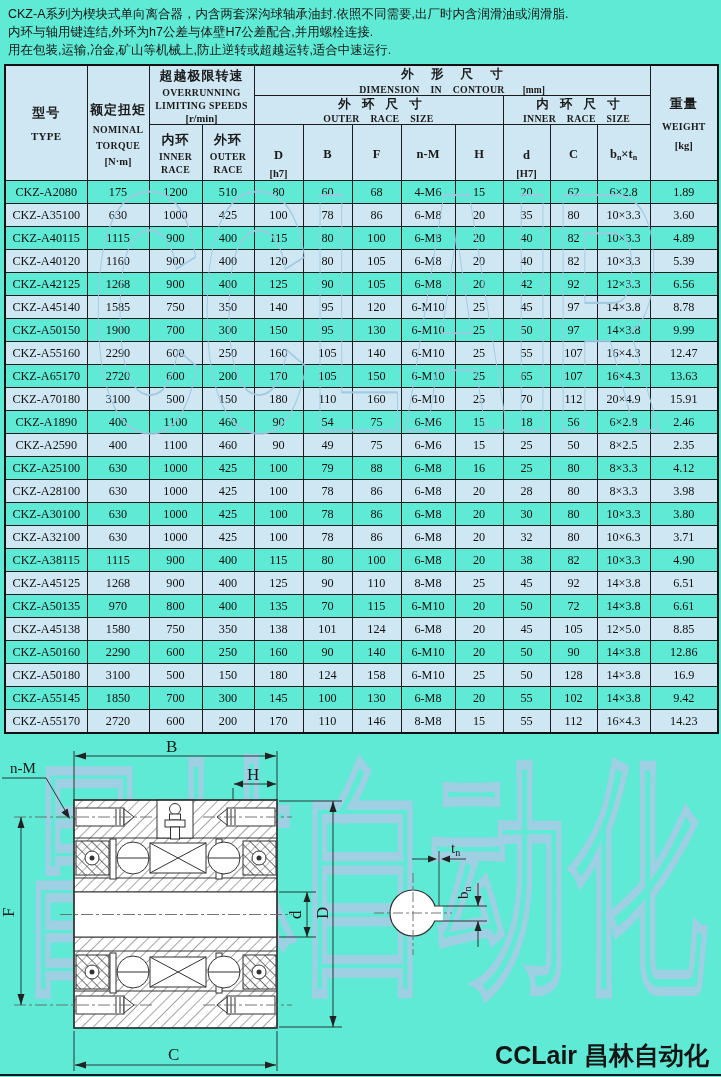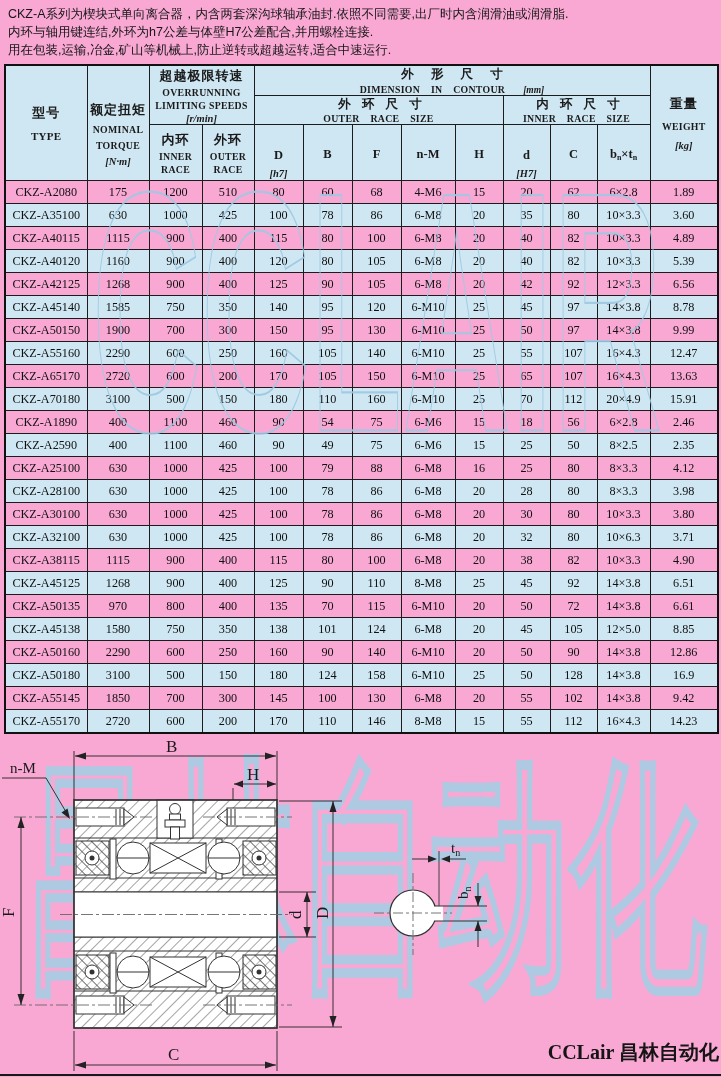--- a/index.html
+++ b/index.html
@@ -1,46 +1,46 @@
 <!DOCTYPE html>
 <html><head>
 <meta charset="utf-8">
 <style>
   html,body{margin:0;padding:0;background:#fff;}
-  .page{position:relative;width:721px;height:1077px;background:#f9a8d4;overflow:hidden;
+  .page{position:relative;width:721px;height:1077px;background:#5eead4;overflow:hidden;
         font-family:"Liberation Sans",sans-serif;color:#1a1a1a;}
   
   .intro{position:absolute;left:8px;top:5px;width:705px;font-size:12.5px;line-height:18px;color:#161616;}
   .intro p{margin:0;}
   
   .table-wrap{position:absolute;left:4px;top:64px;width:713px;}
   table{border-collapse:collapse;table-layout:fixed;width:713px;border:2px solid #111;
         font-family:"Liberation Serif",serif;}
   td,th{border:1px solid #1c1c1c;padding:0;text-align:center;vertical-align:middle;overflow:hidden;}
   thead th{background:#cfe7f3;font-weight:normal;}
   tr.h1{height:30px;} tr.h2{height:28px;} tr.h3{height:56px;}
   tbody td{height:22px;font-size:12.2px;color:#101010;}
   tbody tr:nth-child(even) td{background:#cfe7f3;}
   .stack{display:flex;flex-direction:column;align-items:center;justify-content:center;gap:2px;}
   .gap8{gap:8px;} .gap5{gap:5px;margin-top:22px;}
   .zh{font-size:13px;font-weight:700;letter-spacing:1px;}
   .zhw{font-size:12.5px;font-weight:700;letter-spacing:7px;text-indent:7px;}
   .en{font-size:9.8px;font-weight:600;letter-spacing:.3px;white-space:nowrap;}
   .enw{font-size:9.8px;font-weight:600;letter-spacing:.3px;word-spacing:8px;white-space:nowrap;}
-  .unit{font-size:10.5px;font-weight:600;font-style:italic;}
+  .unit{font-size:10.5px;font-weight:600;}
   .lead{font-size:12.5px;font-weight:600;}
   sub.s{font-size:8px;vertical-align:-2px;}
   .dimrow{display:flex;align-items:center;justify-content:flex-start;gap:26px;}
   
   .wm{position:absolute;pointer-events:none;z-index:5;}
   
   .drawing{position:absolute;left:0;top:735px;width:721px;height:342px;}
   
-  .logo{position:absolute;right:2px;top:1039px;font-size:20px;font-weight:700;
-        color:#151515;z-index:8;font-family:Liberation Serif, serif;}
+  .logo{position:absolute;right:12px;top:1039px;font-size:25px;font-weight:700;
+        color:#151515;z-index:8;font-family:Liberation Sans, sans-serif;}
   .bottom-rule{position:absolute;left:0;bottom:1px;width:721px;height:2px;background:#15181d;}
 </style>
 </head>
 <body>
 
 <div class="page">
 
   <div class="intro">
     <p>CKZ-A系列为楔块式单向离合器，内含两套深沟球轴承油封.依照不同需要,出厂时内含润滑油或润滑脂.</p>
     <p>内环与轴用键连结,外环为h7公差与体壁H7公差配合,并用螺栓连接.</p>

